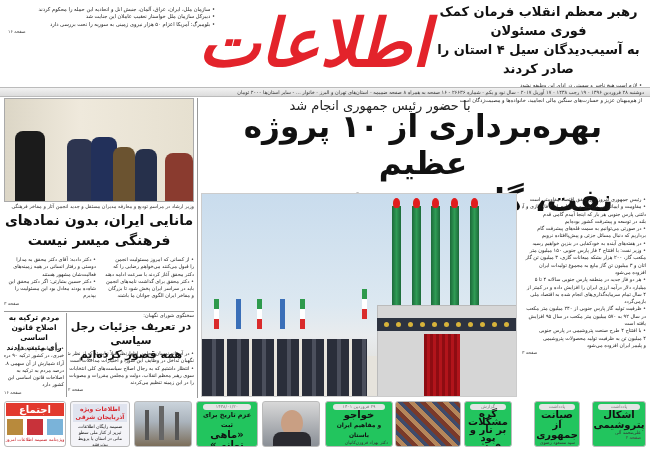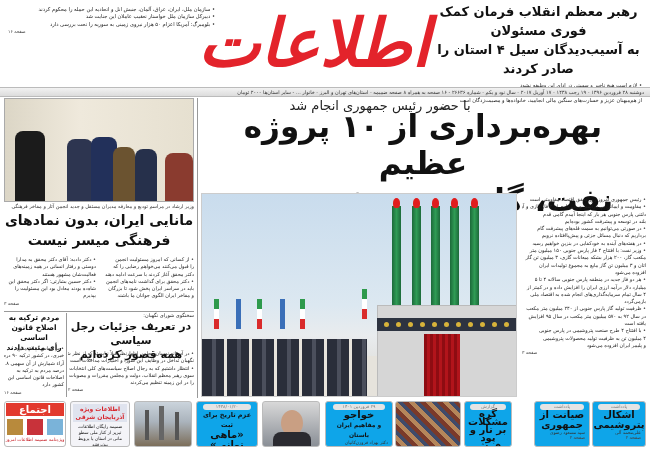--- a/index.html
+++ b/index.html
@@ -49,21 +49,21 @@
   .left-head { position: absolute; left: 4px; top: 210px; width: 190px; text-align: center; font-weight: bold; font-size: 14px; line-height: 20px; }
   .col-text { position: absolute; font-size: 5px; line-height: 7.3px; color: #222; text-align: right; overflow: hidden; }
   .col-text p { white-space: nowrap; overflow: hidden; }
   .page-ref { font-size: 4.5px; color: #444; }
   .sub-head { position: absolute; text-align: center; font-weight: bold; }
 
   .rule-v { position: absolute; background: #999; width: 1px; }
   .rule-h { position: absolute; background: #999; height: 1px; }
 
   
-  .strip { position: absolute; top: 401px; height: 46px; border: 1px solid #bbb; border-radius: 3px; background: #0ea5e9; overflow: hidden; text-align: center; }
+  .strip { position: absolute; top: 401px; height: 46px; border: 1px solid #bbb; border-radius: 3px; background: #22c55e; overflow: hidden; text-align: center; }
   .strip .tag { display: block; margin: 2px auto 0; width: 80%; height: 6px; border-radius: 3px; background: #e4e4e4; font-size: 4.5px; line-height: 6px; color: #777; }
   .strip .t { font-weight: bold; font-size: 10px; line-height: 10px; color: #111; }
   .strip .by { font-size: 4.5px; color: #333; text-align: right; padding-right: 4px; }
   .strip .pr { font-size: 4.5px; color: #444; text-align: right; padding-right: 4px; }
   .strip.img { background: linear-gradient(#bcc7cf, #8d96a0); }
 </style>
 </head>
 <body>
 
 <div id="story-left" class="top-story">
@@ -226,21 +226,21 @@
   <p class="page-ref" style="text-align:left">صفحه ۱۶</p>
 </div>
 
 <div class="strip" style="left:592px; width:54px;">
   <span class="tag">یادداشت</span>
   <div class="t">اشکال</div>
   <div class="t">پتروشیمی</div>
   <div class="by">علی‌محمد آلی</div>
   <div class="pr">صفحه ۲</div>
 </div>
-<div class="strip" style="left:534px; width:56px;">
+<div class="strip" style="left:534px; width:46px;">
   <span class="tag">یادداشت</span>
   <div class="t">صیانت از</div>
   <div class="t">جمهوری</div>
   <div class="by">سید مسعود رضوی</div>
   <div class="pr">صفحه ۲</div>
 </div>
 <div class="strip" style="left:464px; width:48px;">
   <span class="tag">گزارش</span>
   <div class="t" style="line-height:8px">گره مشکلات</div>
   <div class="t" style="line-height:8px">بر تار و پود</div>

